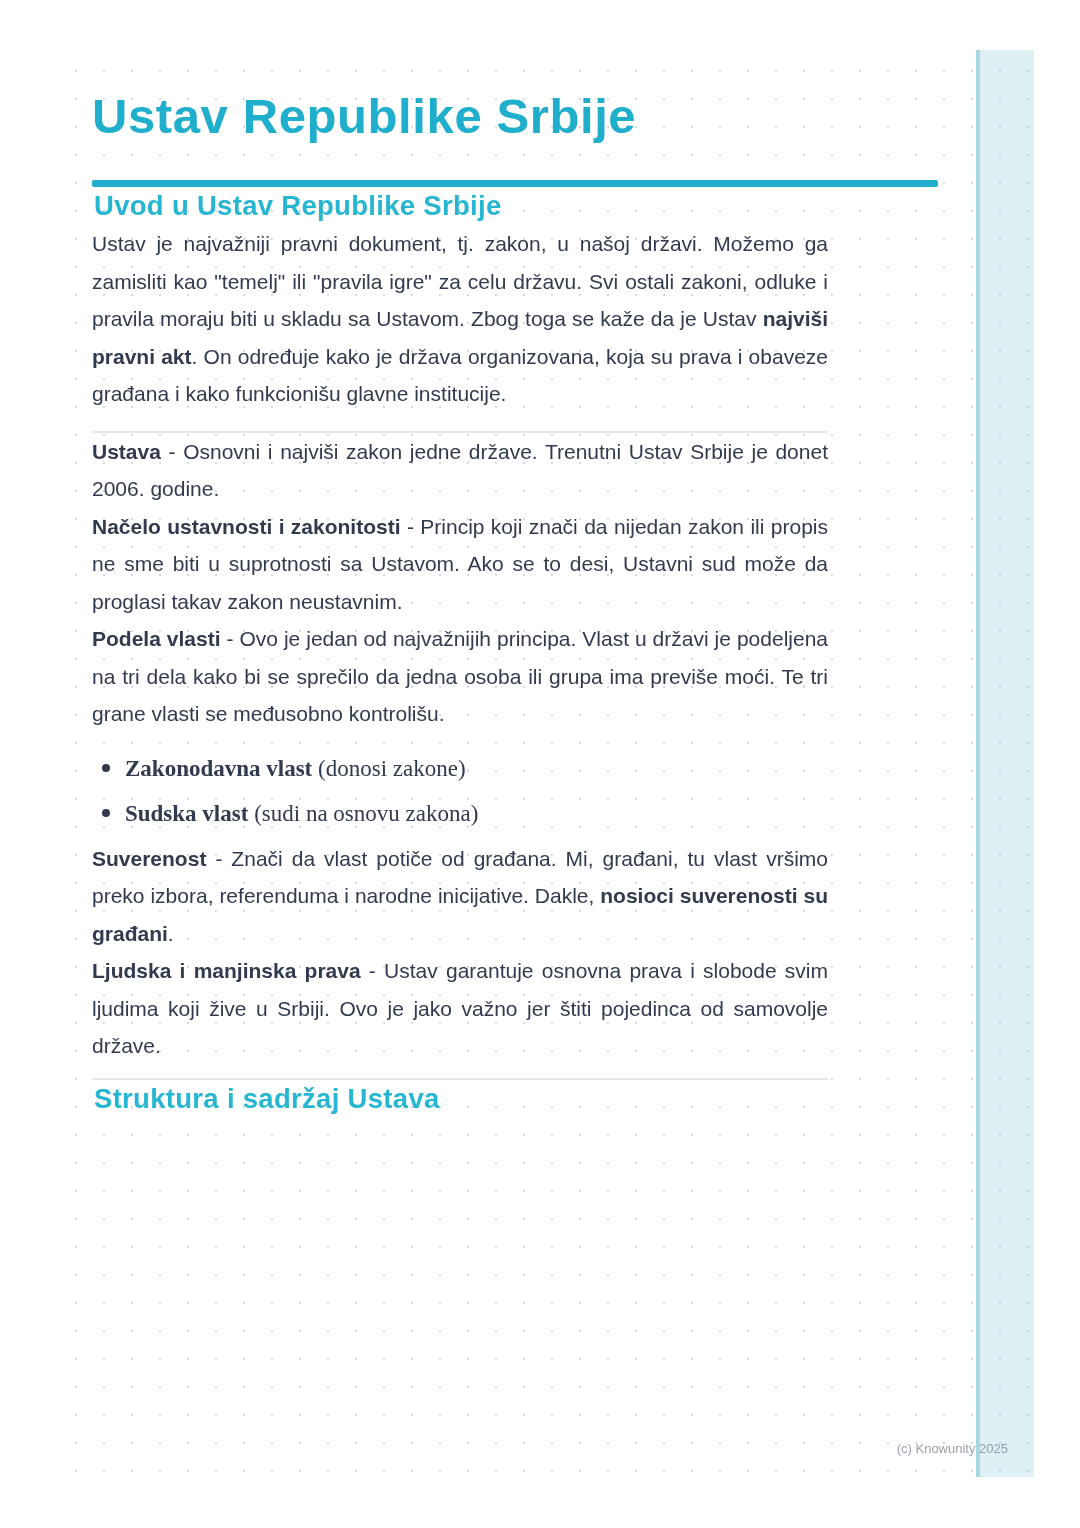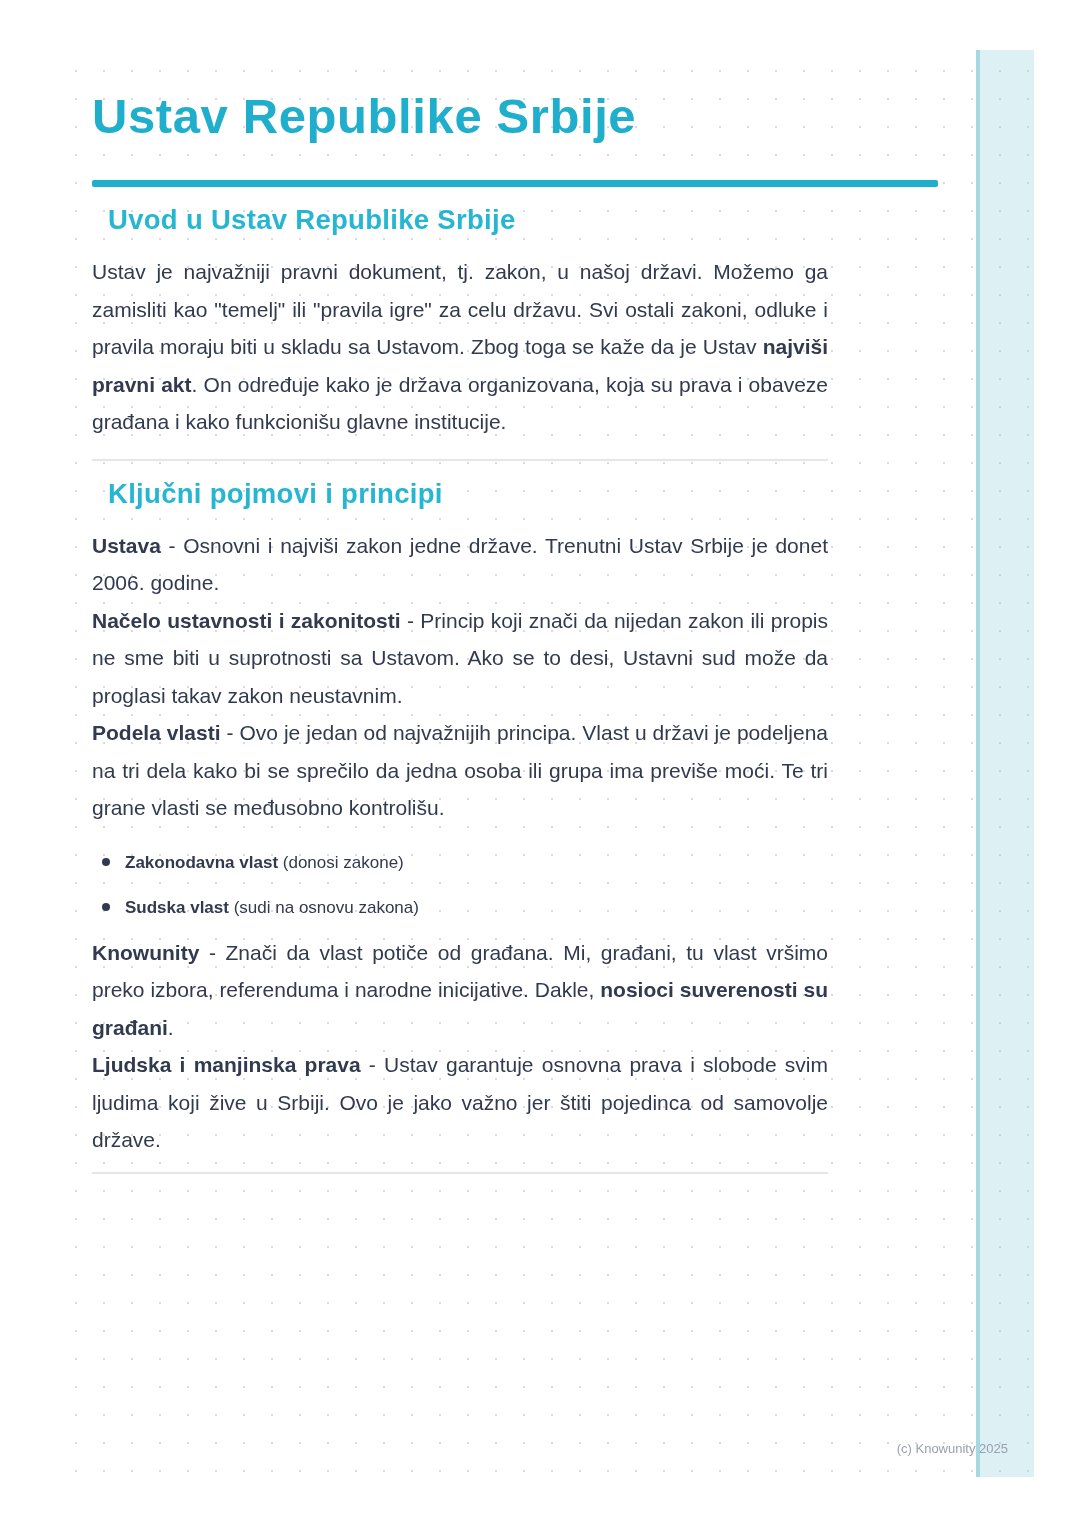--- a/index.html
+++ b/index.html
@@ -48,21 +48,21 @@
     letter-spacing: 0.6px;
     color: var(--accent-dark, #1faecb);
   }
   .rule {
     margin-top: 36px;
     width: 846px; height: 7px;
     background: var(--accent-dark, #1faecb);
     border-radius: 2px;
   }
   h2.section-heading {
-    margin: 16px;
+    margin: 2px;
     font-size: 27.5px; line-height: 34px;
     font-weight: 700;
     letter-spacing: 0.3px;
     color: var(--accent, #26b6d2);
   }
   .h2-uvod      { margin-top: 44px; }
   .h2-kljucni   { margin-top: 31px; }
   .h2-struktura { margin-top: 33px; }
   p.para {
     margin: 0;
@@ -83,22 +83,23 @@
   .divider-1 { margin-top: 18px; }
   .divider-2 { margin-top: 13px; }
   ul.bullets {
     list-style: none;
     margin: 17px 0 0 0;
     padding: 0;
   }
   ul.bullets li {
     position: relative;
     padding-left: 33px;
-    font-size: 17px; line-height: 37px;
+    font-size: 23px; line-height: 37px;
     margin-bottom: 8px;
+    font-family: Liberation Serif, serif;
   }
   ul.bullets li:last-child { margin-bottom: 8px; }
   ul.bullets li .bullet-dot {
     position: absolute;
     left: 10px; top: 14px;
     width: 8px; height: 8px;
     border-radius: 50%;
     background: var(--text, #313a4e);
   }
   .footer {
@@ -121,37 +122,37 @@
 
     <h1 class="title">Ustav Republike Srbije</h1>
     <div class="rule"></div>
 
     <h2 class="section-heading h2-uvod">Uvod u Ustav Republike Srbije</h2>
 
     <p class="para mt-p1"><span>Ustav je najvažniji pravni dokument, tj. zakon, u našoj državi. Možemo ga zamisliti kao "temelj" ili "pravila igre" za celu državu. Svi ostali zakoni, odluke i pravila moraju biti u skladu sa Ustavom. Zbog toga se kaže da je Ustav </span><span class="b">najviši pravni akt</span><span>. On određuje kako je država organizovana, koja su prava i obaveze građana i kako funkcionišu glavne institucije.</span></p>
 
     <div class="divider divider-1"></div>
 
-    <h2 class="section-heading h2-kljucni">Ključni pojmovi i principi</h2>
 
     <p class="para mt-ustav"><span class="b">Ustava</span><span> - Osnovni i najviši zakon jedne države. Trenutni Ustav Srbije je donet 2006. godine.</span></p>
 
     <p class="para mt-nacelo"><span class="b">Načelo ustavnosti i zakonitosti</span><span> - Princip koji znači da nijedan zakon ili propis ne sme biti u suprotnosti sa Ustavom. Ako se to desi, Ustavni sud može da proglasi takav zakon neustavnim.</span></p>
 
     <p class="para mt-podela"><span class="b">Podela vlasti</span><span> - Ovo je jedan od najvažnijih principa. Vlast u državi je podeljena na tri dela kako bi se sprečilo da jedna osoba ili grupa ima previše moći. Te tri grane vlasti se međusobno kontrolišu.</span></p>
 
     <ul class="bullets">
       <li><span class="bullet-dot"></span><span class="b">Zakonodavna vlast</span><span> (donosi zakone)</span></li>
       <li><span class="bullet-dot"></span><span class="b">Sudska vlast</span><span> (sudi na osnovu zakona)</span></li>
     </ul>
 
-    <p class="para mt-suveren"><span class="b">Knowunity</span><span> - Znači da vlast potiče od građana. Mi, građani, tu vlast vršimo preko izbora, referenduma i narodne inicijative. Dakle, </span><span class="b">nosioci suverenosti su građani</span><span>.</span></p>
+    <p class="para mt-suveren"><span class="b">Suverenost</span><span> - Znači da vlast potiče od građana. Mi, građani, tu vlast vršimo preko izbora, referenduma i narodne inicijative. Dakle, </span><span class="b">nosioci suverenosti su građani</span><span>.</span></p>
 
     <p class="para mt-ljudska"><span class="b">Ljudska i manjinska prava</span><span> - Ustav garantuje osnovna prava i slobode svim ljudima koji žive u Srbiji. Ovo je jako važno jer štiti pojedinca od samovolje države.</span></p>
 
     <div class="divider divider-2"></div>
 
+    <h2 class="section-heading h2-struktura">Struktura i sadržaj Ustava</h2>
 
   </div>
 
   <div class="footer">(c) Knowunity 2025</div>
 
 </div>
 
 </body></html>

